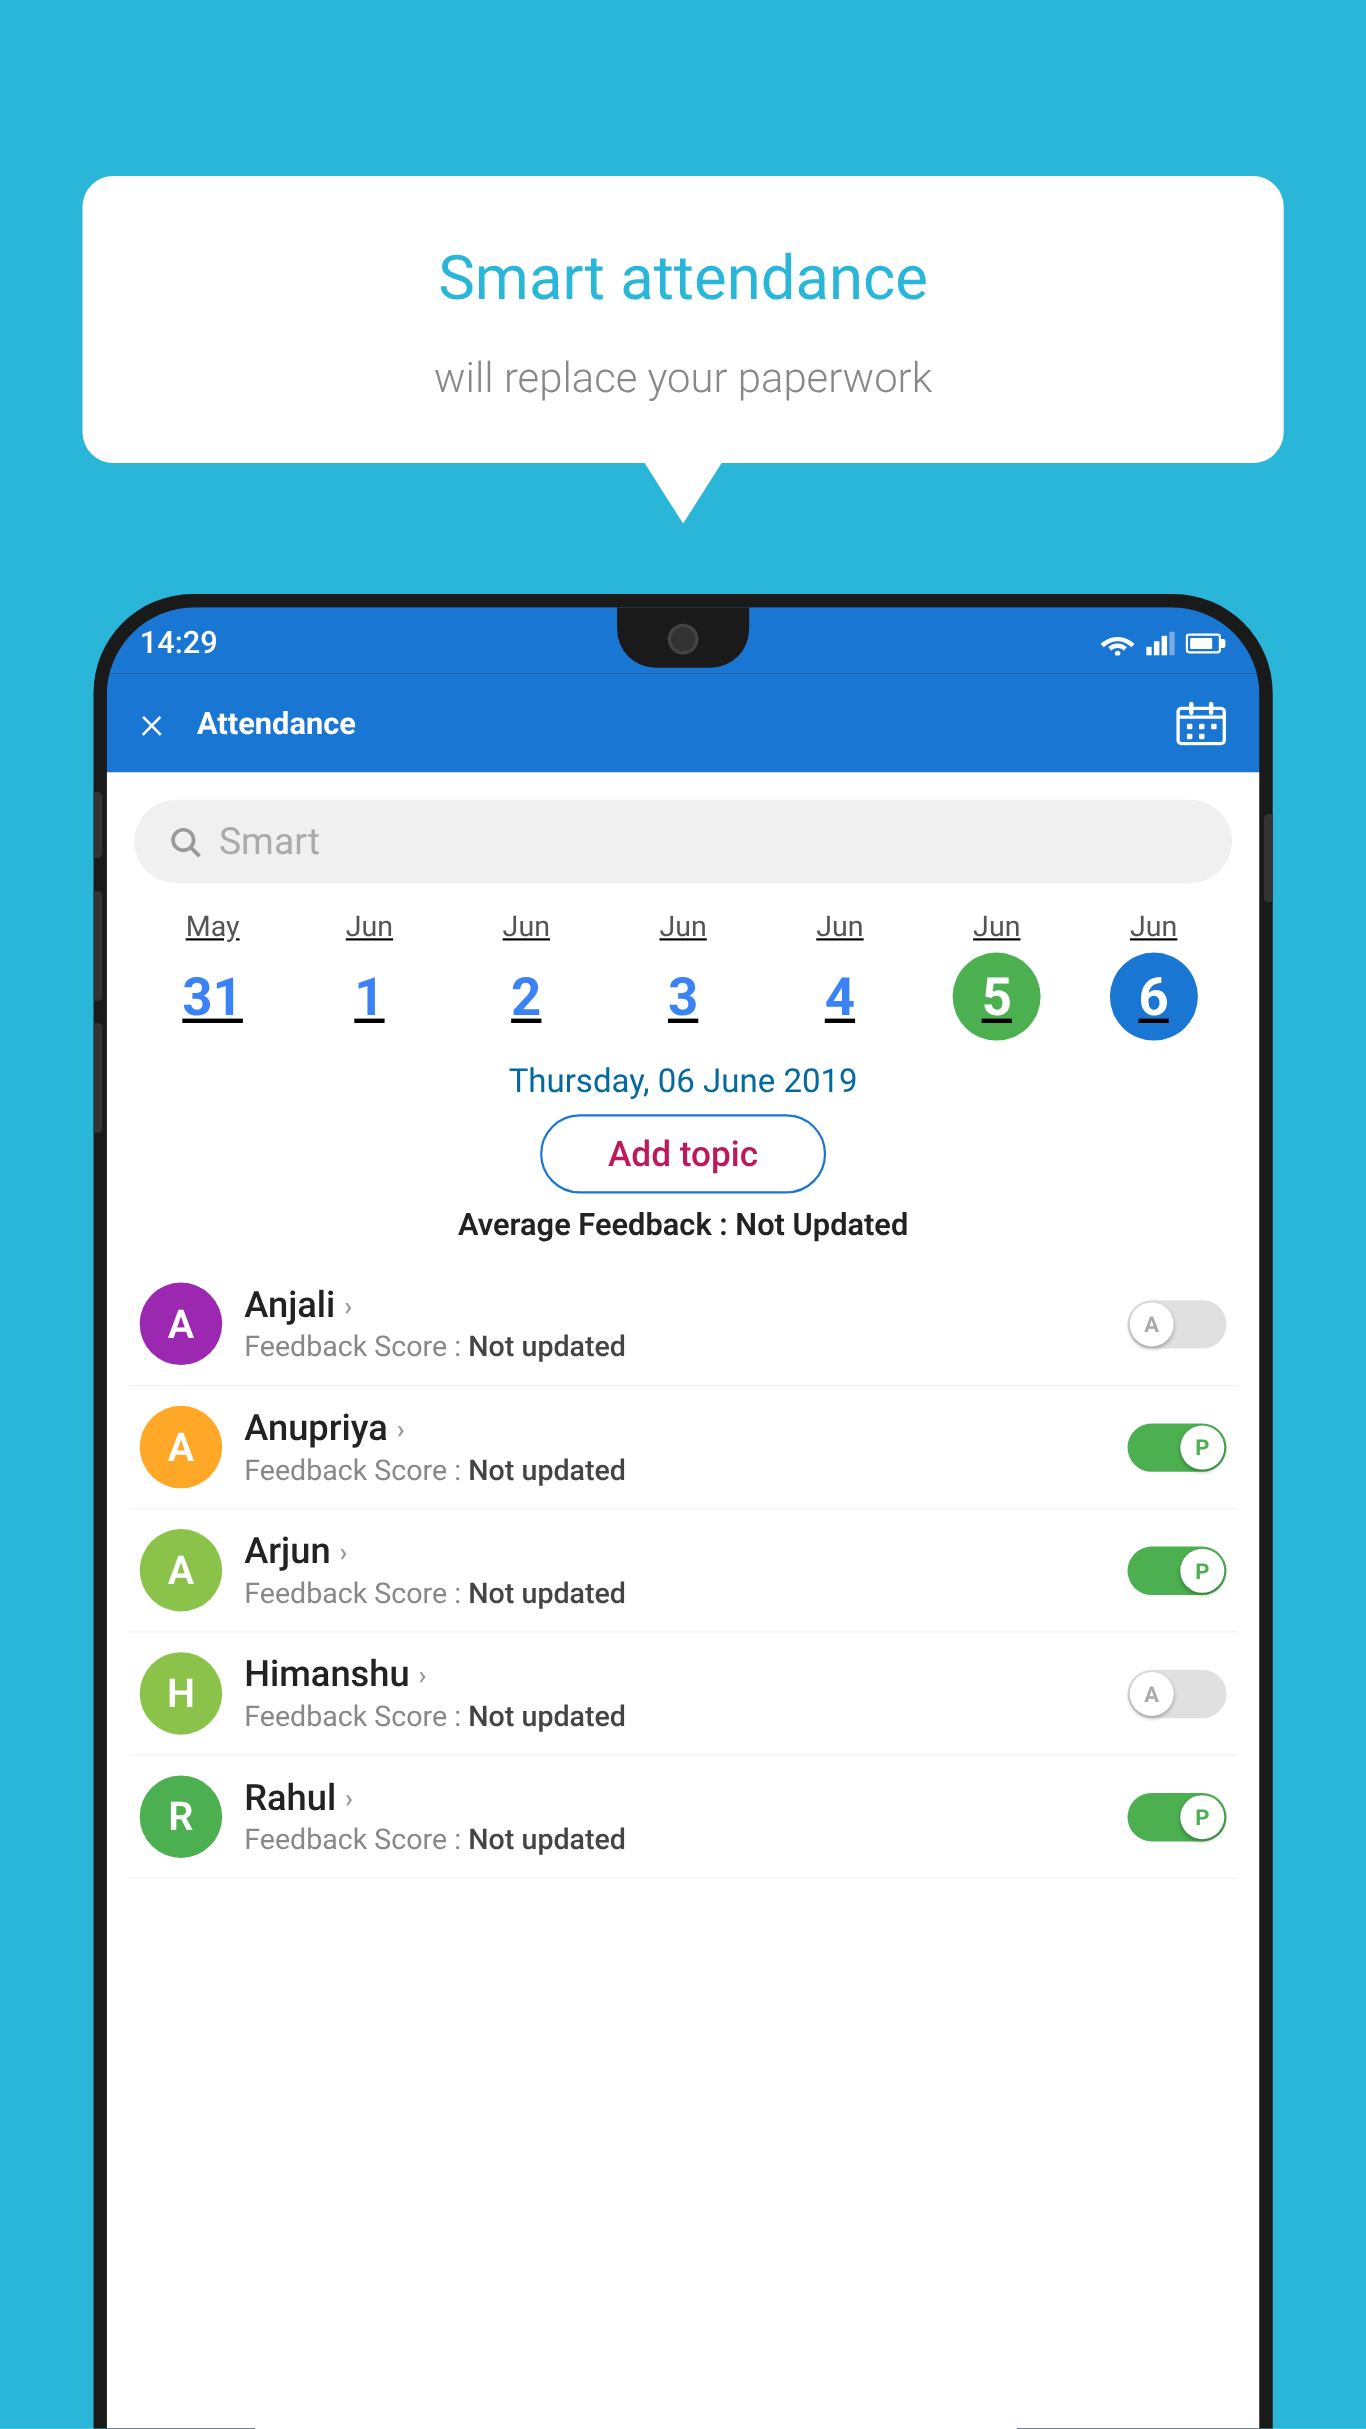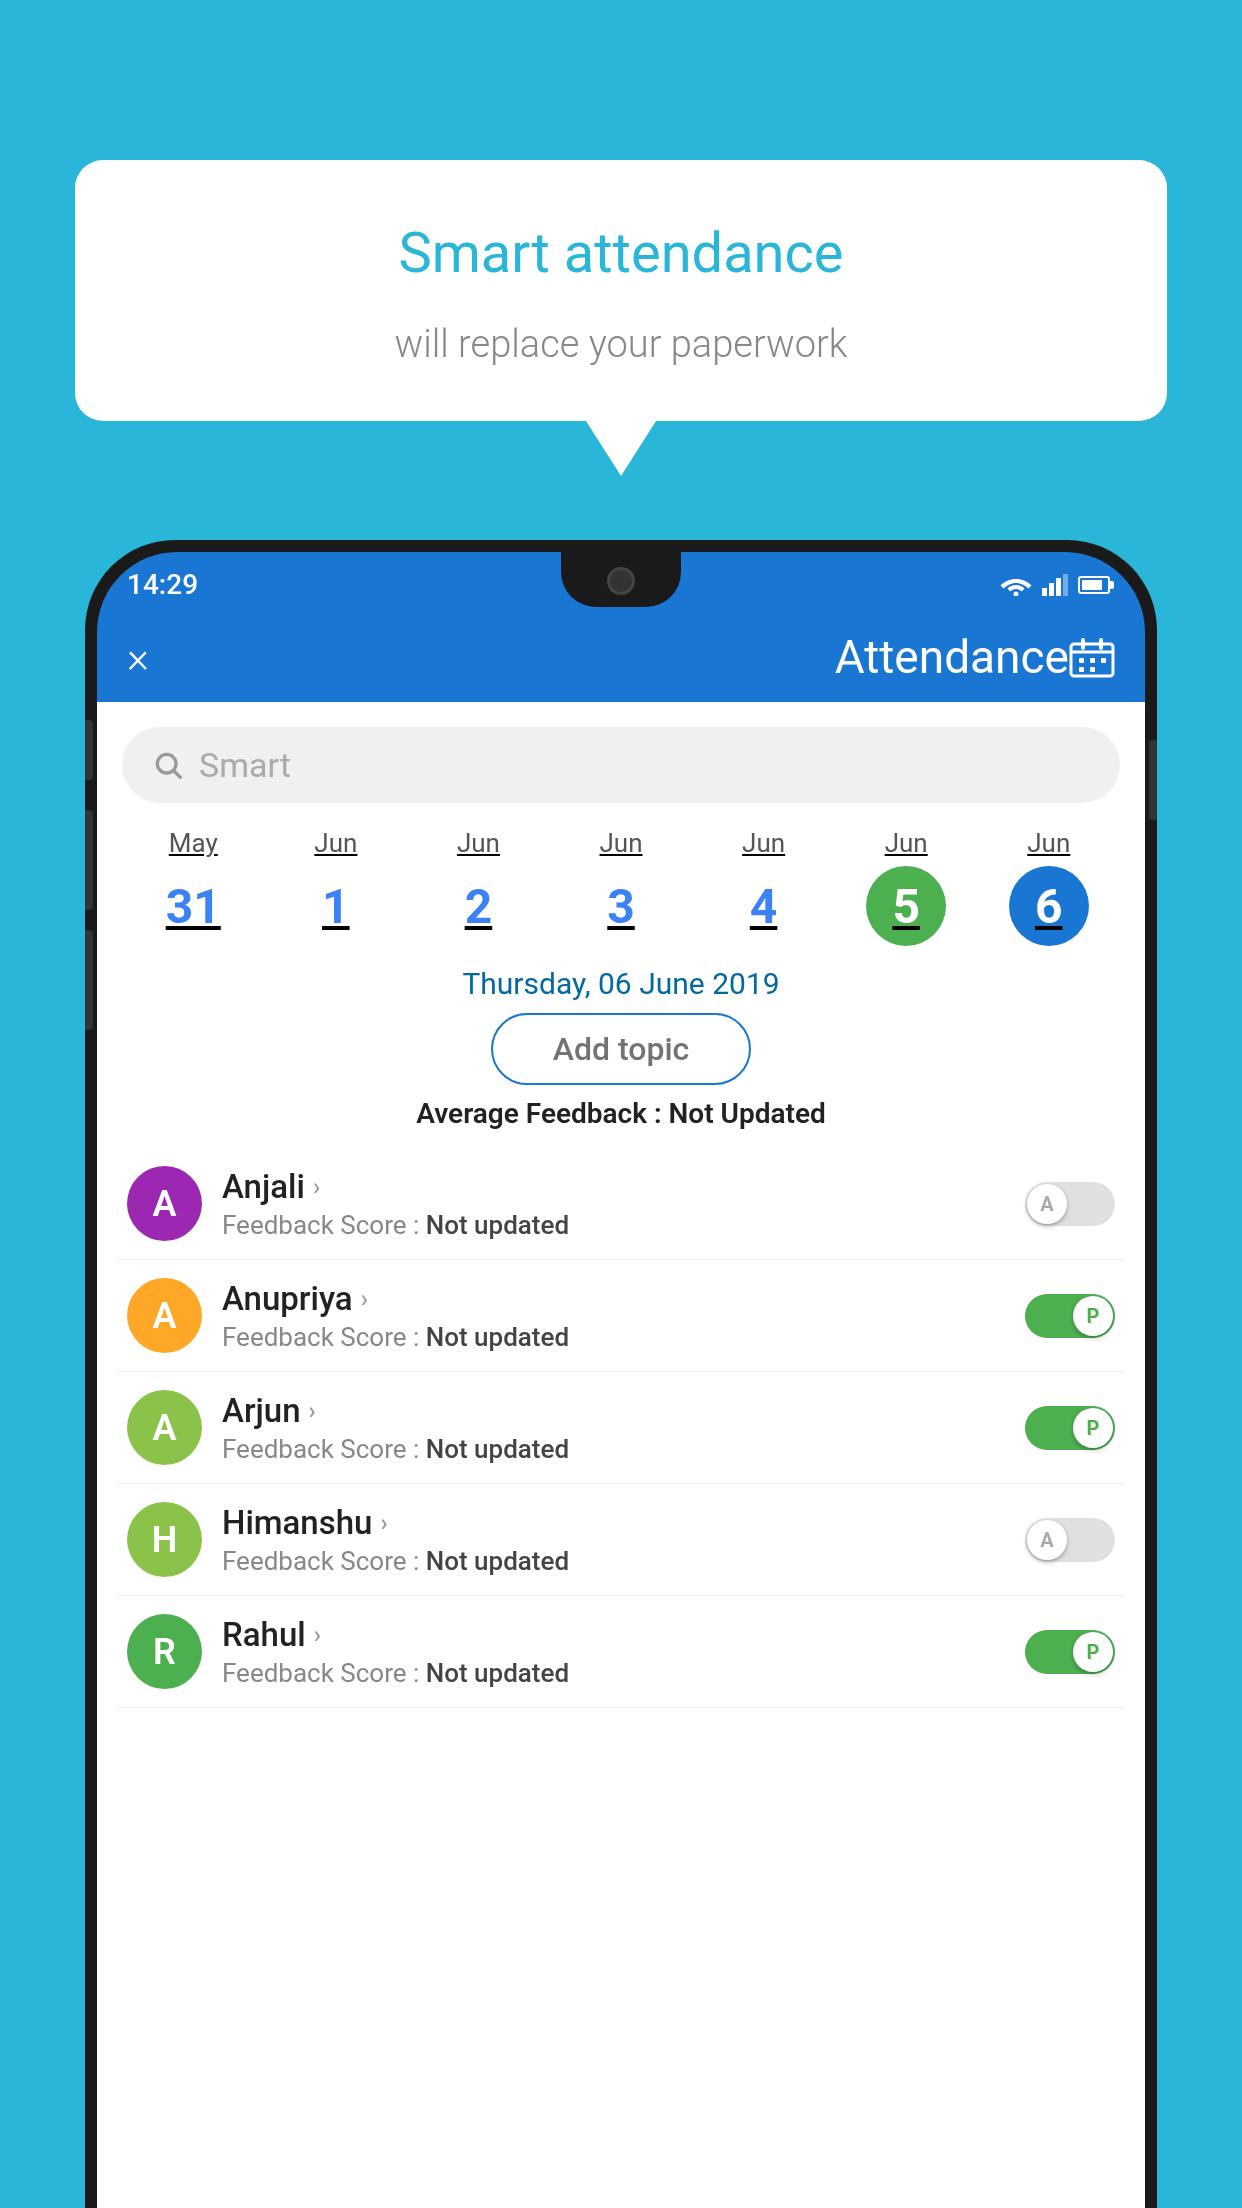--- a/index.html
+++ b/index.html
@@ -163,24 +163,23 @@
     }
     .header-close {
       color: white;
       font-size: 42px;
       font-weight: 300;
       cursor: pointer;
       margin-right: 30px;
     }
     .header-title {
       color: white;
-      font-size: 46px;
-      font-weight: 400;
+      font-size: 28px;
+      font-weight: 700;
       flex: 1;
-      text-align: right;
     }
 
     
     .screen-content {
       position: absolute;
       top: 150px;
       left: 0;
       right: 0;
       bottom: 0;
       background: white;
@@ -257,21 +256,21 @@
     }
 
     
     .add-topic-btn {
       display: block;
       margin: 12px auto;
       border: 2px solid #1976D2;
       border-radius: 40px;
       padding: 15px 60px;
       background: white;
-      color: #737373;
+      color: #be185d;
       font-size: 32px;
       font-weight: 500;
       text-align: center;
       width: fit-content;
       cursor: pointer;
     }
 
     
     .avg-feedback {
       text-align: center;

